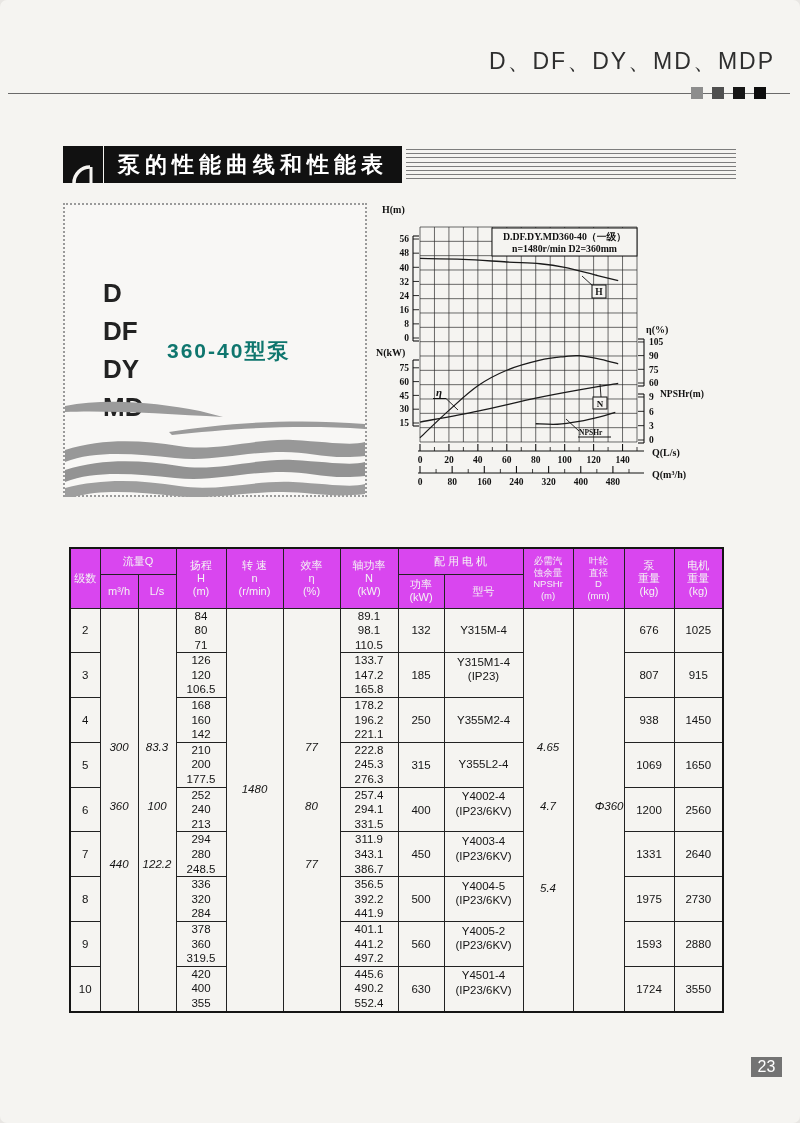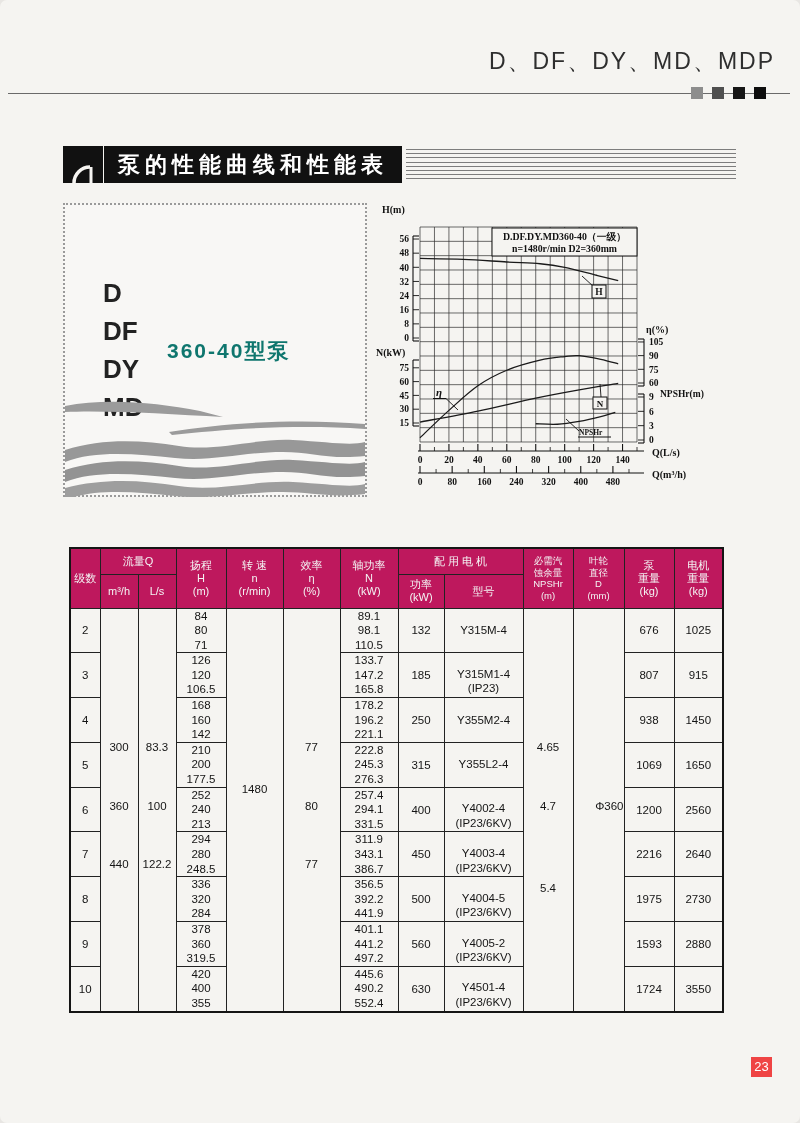--- a/index.html
+++ b/index.html
@@ -24,35 +24,35 @@
   .model-box .ser{position:absolute;left:38px;font-size:26px;font-weight:bold;color:#222;}
   .model-box .lbl{position:absolute;left:92px;top:132px;font-size:21px;font-weight:bold;
                   letter-spacing:2px;color:#0f766e;margin-left:10px;}
   .model-waves{position:absolute;left:0px;top:185px;}
   
   .chart{position:absolute;left:370px;top:200px;}
   
   .tbl-wrap{position:absolute;left:69px;top:547px;}
   table.perf{border-collapse:collapse;table-layout:fixed;width:653px;border:2px solid #151515;}
   table.perf th,table.perf td{border:1px solid #222;padding:0;overflow:hidden;}
-  table.perf thead th{background:#be185d;color:#f4f4f4;font-weight:normal;font-size:11px;
+  table.perf thead th{background:#d946ef;color:#f4f4f4;font-weight:normal;font-size:11px;
       line-height:13px;white-space:pre-line;text-align:center;vertical-align:middle;}
   table.perf thead th.th-sm{font-size:9.5px;line-height:11.5px;}
   table.perf thead tr.r1{height:26px;}
   table.perf thead tr.r2{height:34px;}
   table.perf tbody tr{height:44px;}
   table.perf tbody td{font-size:11.5px;color:#141414;text-align:center;vertical-align:middle;}
   td.lines{white-space:pre-line;line-height:14.6px;font-size:11px;margin-left:30px;}
   td.model{font-size:10.5px;line-height:14.6px;white-space:pre-line;}
-  td.model.two{vertical-align:bottom;padding-bottom:1px;}
+  td.model.two{vertical-align:bottom;padding-bottom:13px;}
   td.span-cell{position:relative;}
-  td.span-cell span{position:absolute;left:0;width:100%;text-align:center;font-size:11.5px;}
-  
-  .pageno{position:absolute;left:751px;top:1057px;width:21px;height:20px;background:#ef4444;
-          color:#fff;font-size:13px;text-align:center;line-height:20px;}
+  td.span-cell span{position:absolute;left:0;width:100%;text-align:center;font-size:11.5px;font-style:italic;}
+  
+  .pageno{position:absolute;left:751px;top:1057px;width:31px;height:20px;background:#737373;
+          color:#fff;font-size:16px;text-align:center;line-height:20px;}
 </style>
 </head>
 <body>
 
 <div class="page">
 
   <div class="hdr-title">D、DF、DY、MD、MDP</div>
   <div class="rule-top"></div>
   <div class="rule-squares">
     <i style="background:#8d8d8d"></i>
@@ -402,21 +402,21 @@
             <td>7</td>
             <td class="lines">294
 280
 248.5</td>
             <td class="lines">311.9
 343.1
 386.7</td>
             <td>450</td>
             <td class="model two">Y4003-4
 (IP23/6KV)</td>
-            <td>2216</td>
+            <td>1331</td>
             <td>2640</td>
           </tr>
           <tr>
             <td>8</td>
             <td class="lines">336
 320
 284</td>
             <td class="lines">356.5
 392.2
 441.9</td>

